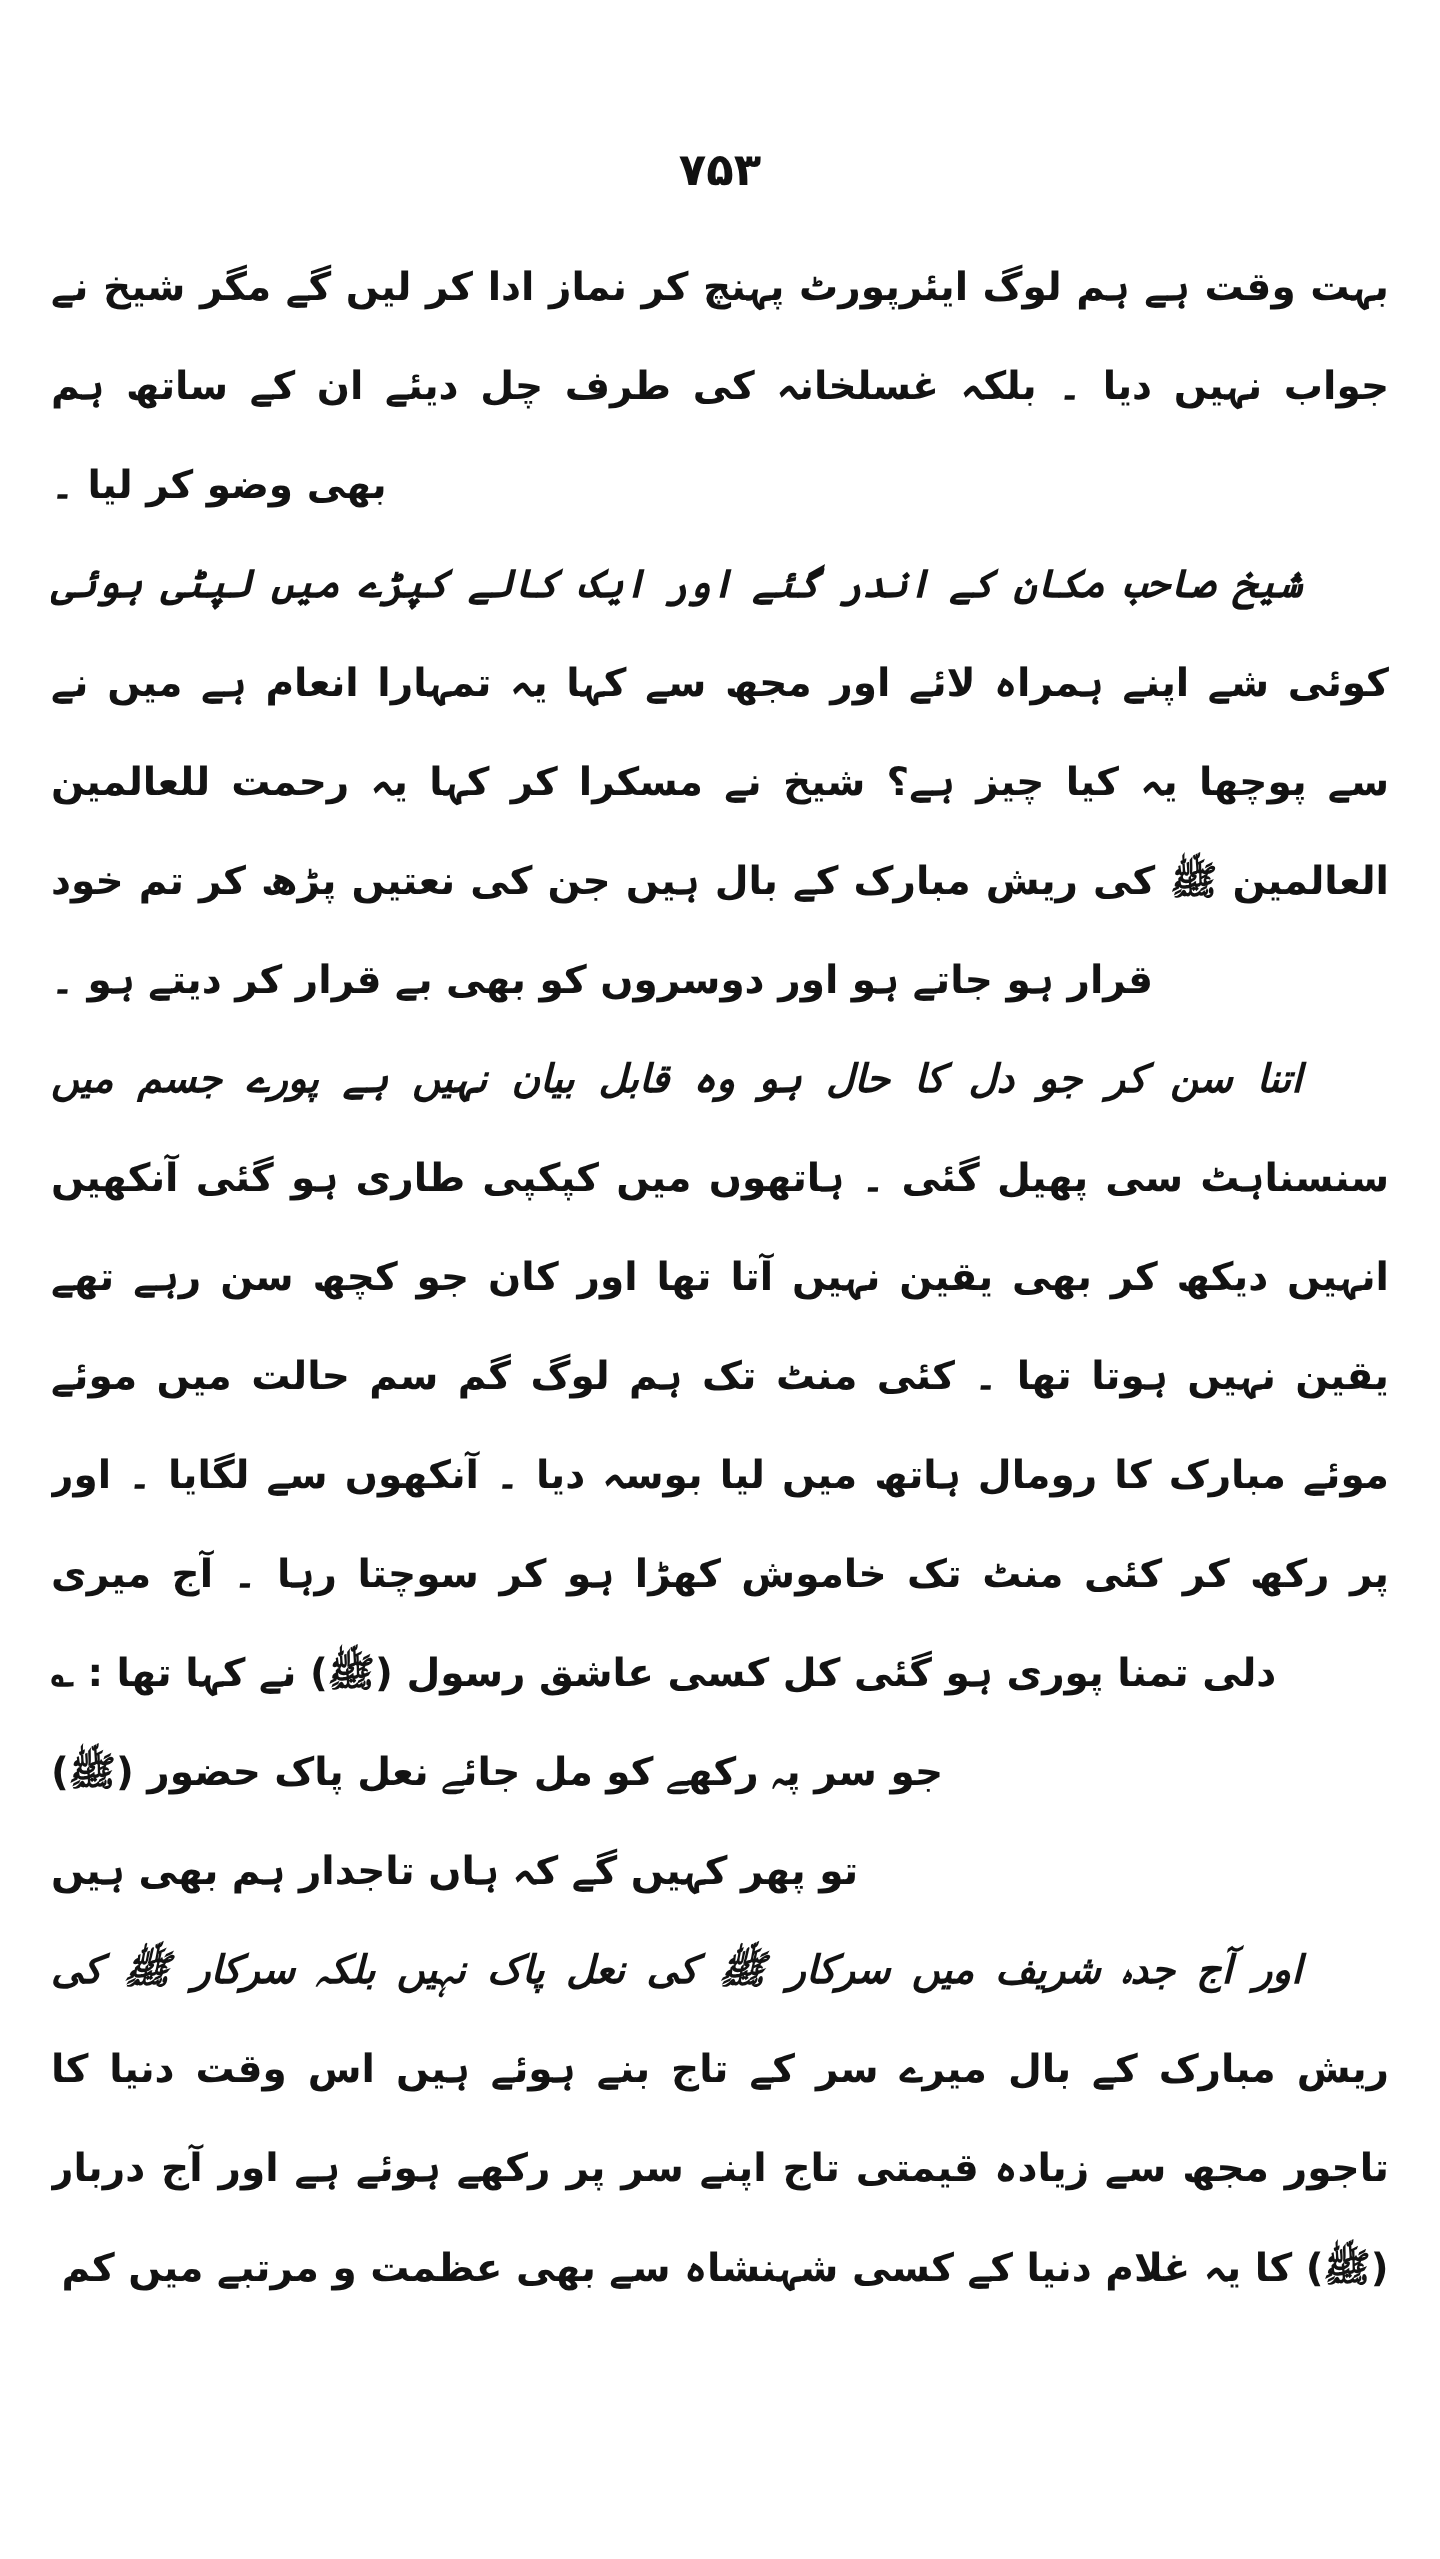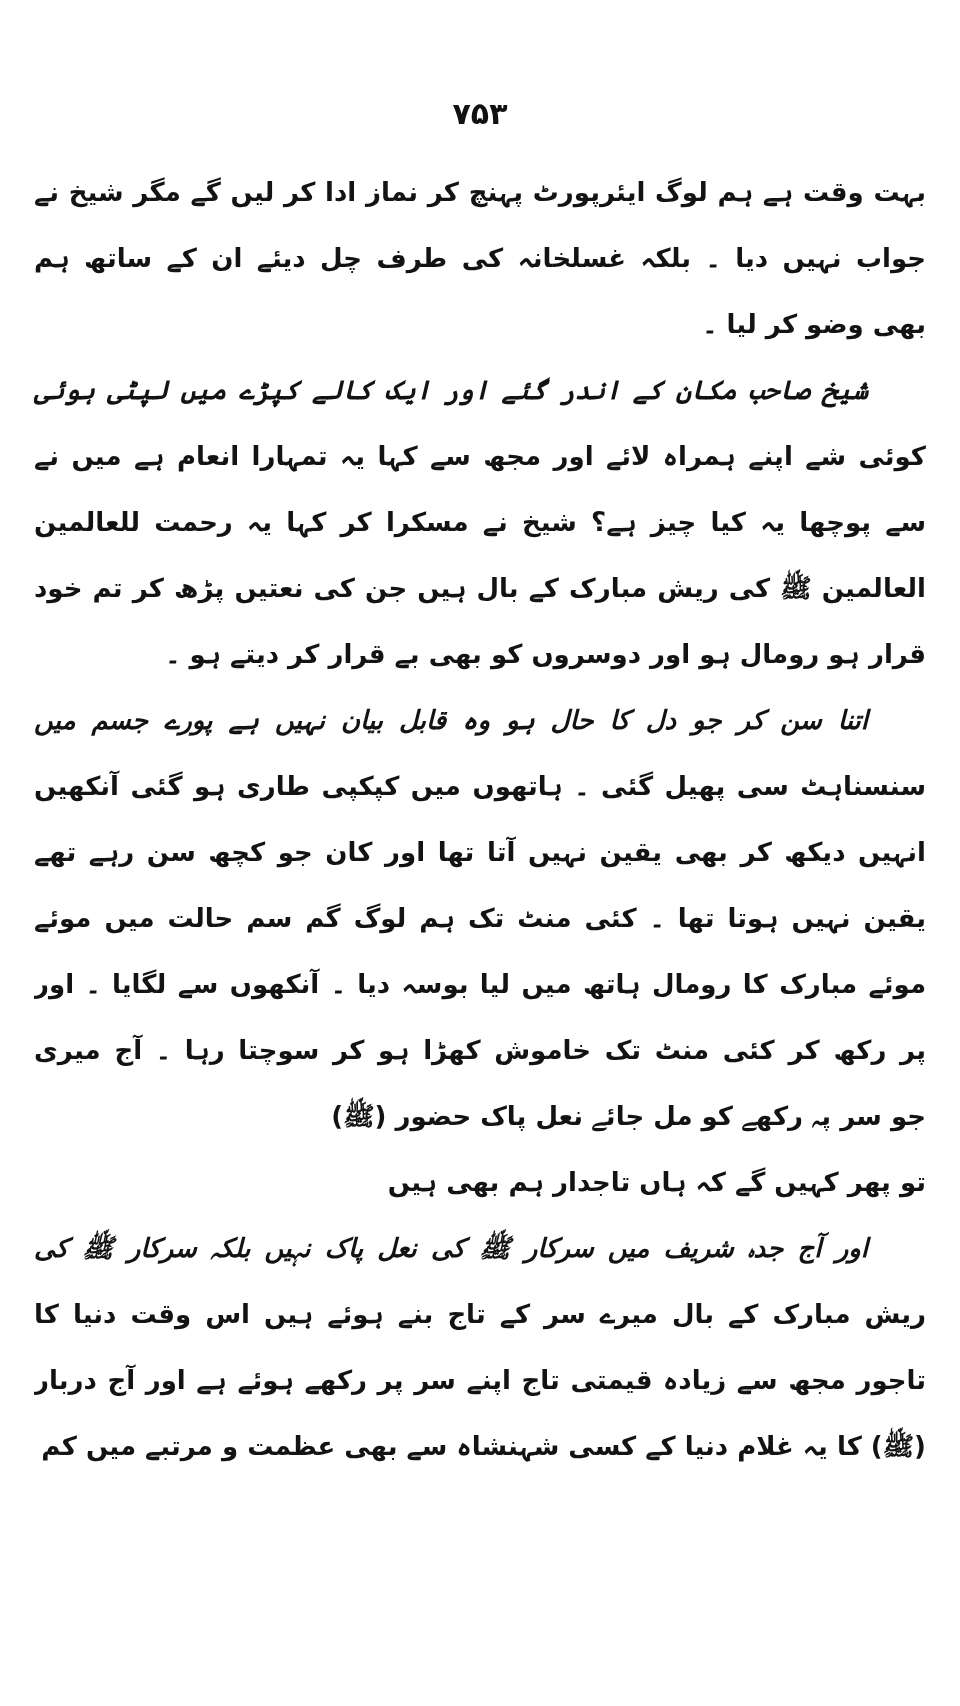--- a/index.html
+++ b/index.html
@@ -44,46 +44,47 @@
   }
   
   .line.indent {
     text-align: justify;
     text-align-last: justify;
     white-space: normal;
     padding-right: 58px;
     font-style: italic;
   }
   
-  .line.end { text-align: right; }
+  .line.end { text-align: left; }
   
-  .line.center { text-align: right; }
+  .line.center { text-align: left; }
 </style>
 </head>
 <body>
 
 <div class="page">
 
   <div class="page-number">۷۵۳</div>
 
   <div class="body-text">
     <p class="line full">بہت وقت ہے ہم لوگ ایئرپورٹ پہنچ کر نماز ادا کر لیں گے مگر شیخ نے کوئی</p>
     <p class="line full">جواب نہیں دیا ۔ بلکہ غسلخانہ کی طرف چل دیئے ان کے ساتھ ہم لوگوں نے</p>
     <p class="line end">بھی وضو کر لیا ۔</p>
     <p class="line indent">شیخ صاحب مکان کے اندر گئے اور ایک کالے کپڑے میں لپٹی ہوئی</p>
     <p class="line full">کوئی شے اپنے ہمراہ لائے اور مجھ سے کہا یہ تمہارا انعام ہے میں نے حیرت</p>
     <p class="line full">سے پوچھا یہ کیا چیز ہے؟ شیخ نے مسکرا کر کہا یہ رحمت للعالمین محبوب رب</p>
     <p class="line full">العالمین ﷺ کی ریش مبارک کے بال ہیں جن کی نعتیں پڑھ کر تم خود بھی بے</p>
-    <p class="line end">قرار ہو رومال ہو اور دوسروں کو بھی بے قرار کر دیتے ہو ۔</p>
+    <p class="line end">قرار ہو جاتے ہو اور دوسروں کو بھی بے قرار کر دیتے ہو ۔</p>
     <p class="line indent">اتنا سن کر جو دل کا حال ہو وہ قابل بیان نہیں ہے پورے جسم میں</p>
     <p class="line full">سنسناہٹ سی پھیل گئی ۔ ہاتھوں میں کپکپی طاری ہو گئی آنکھیں جو دیکھ رہی تھیں</p>
     <p class="line full">انہیں دیکھ کر بھی یقین نہیں آتا تھا اور کان جو کچھ سن رہے تھے انہیں سن کر بھی</p>
     <p class="line full">یقین نہیں ہوتا تھا ۔ کئی منٹ تک ہم لوگ گم سم حالت میں موئے مبارک کو تکتے</p>
     <p class="line full">موئے مبارک کا رومال ہاتھ میں لیا بوسہ دیا ۔ آنکھوں سے لگایا ۔ اور پھر سر</p>
     <p class="line full">پر رکھ کر کئی منٹ تک خاموش کھڑا ہو کر سوچتا رہا ۔ آج میری برسوں کی ایک</p>
+    <p class="line end">دلی تمنا پوری ہو گئی کل کسی عاشق رسول (ﷺ) نے کہا تھا : ؎</p>
     <p class="line center">جو سر پہ رکھے کو مل جائے نعل پاک حضور (ﷺ)</p>
     <p class="line center">تو پھر کہیں گے کہ ہاں تاجدار ہم بھی ہیں</p>
     <p class="line indent">اور آج جدہ شریف میں سرکار ﷺ کی نعل پاک نہیں بلکہ سرکار ﷺ کی</p>
     <p class="line full">ریش مبارک کے بال میرے سر کے تاج بنے ہوئے ہیں اس وقت دنیا کا کونسا</p>
     <p class="line full">تاجور مجھ سے زیادہ قیمتی تاج اپنے سر پر رکھے ہوئے ہے اور آج دربار مصطفیٰ</p>
     <p class="line end">(ﷺ) کا یہ غلام دنیا کے کسی شہنشاہ سے بھی عظمت و مرتبے میں کم نہیں ۔</p>
   </div>
 
 </div>
 

